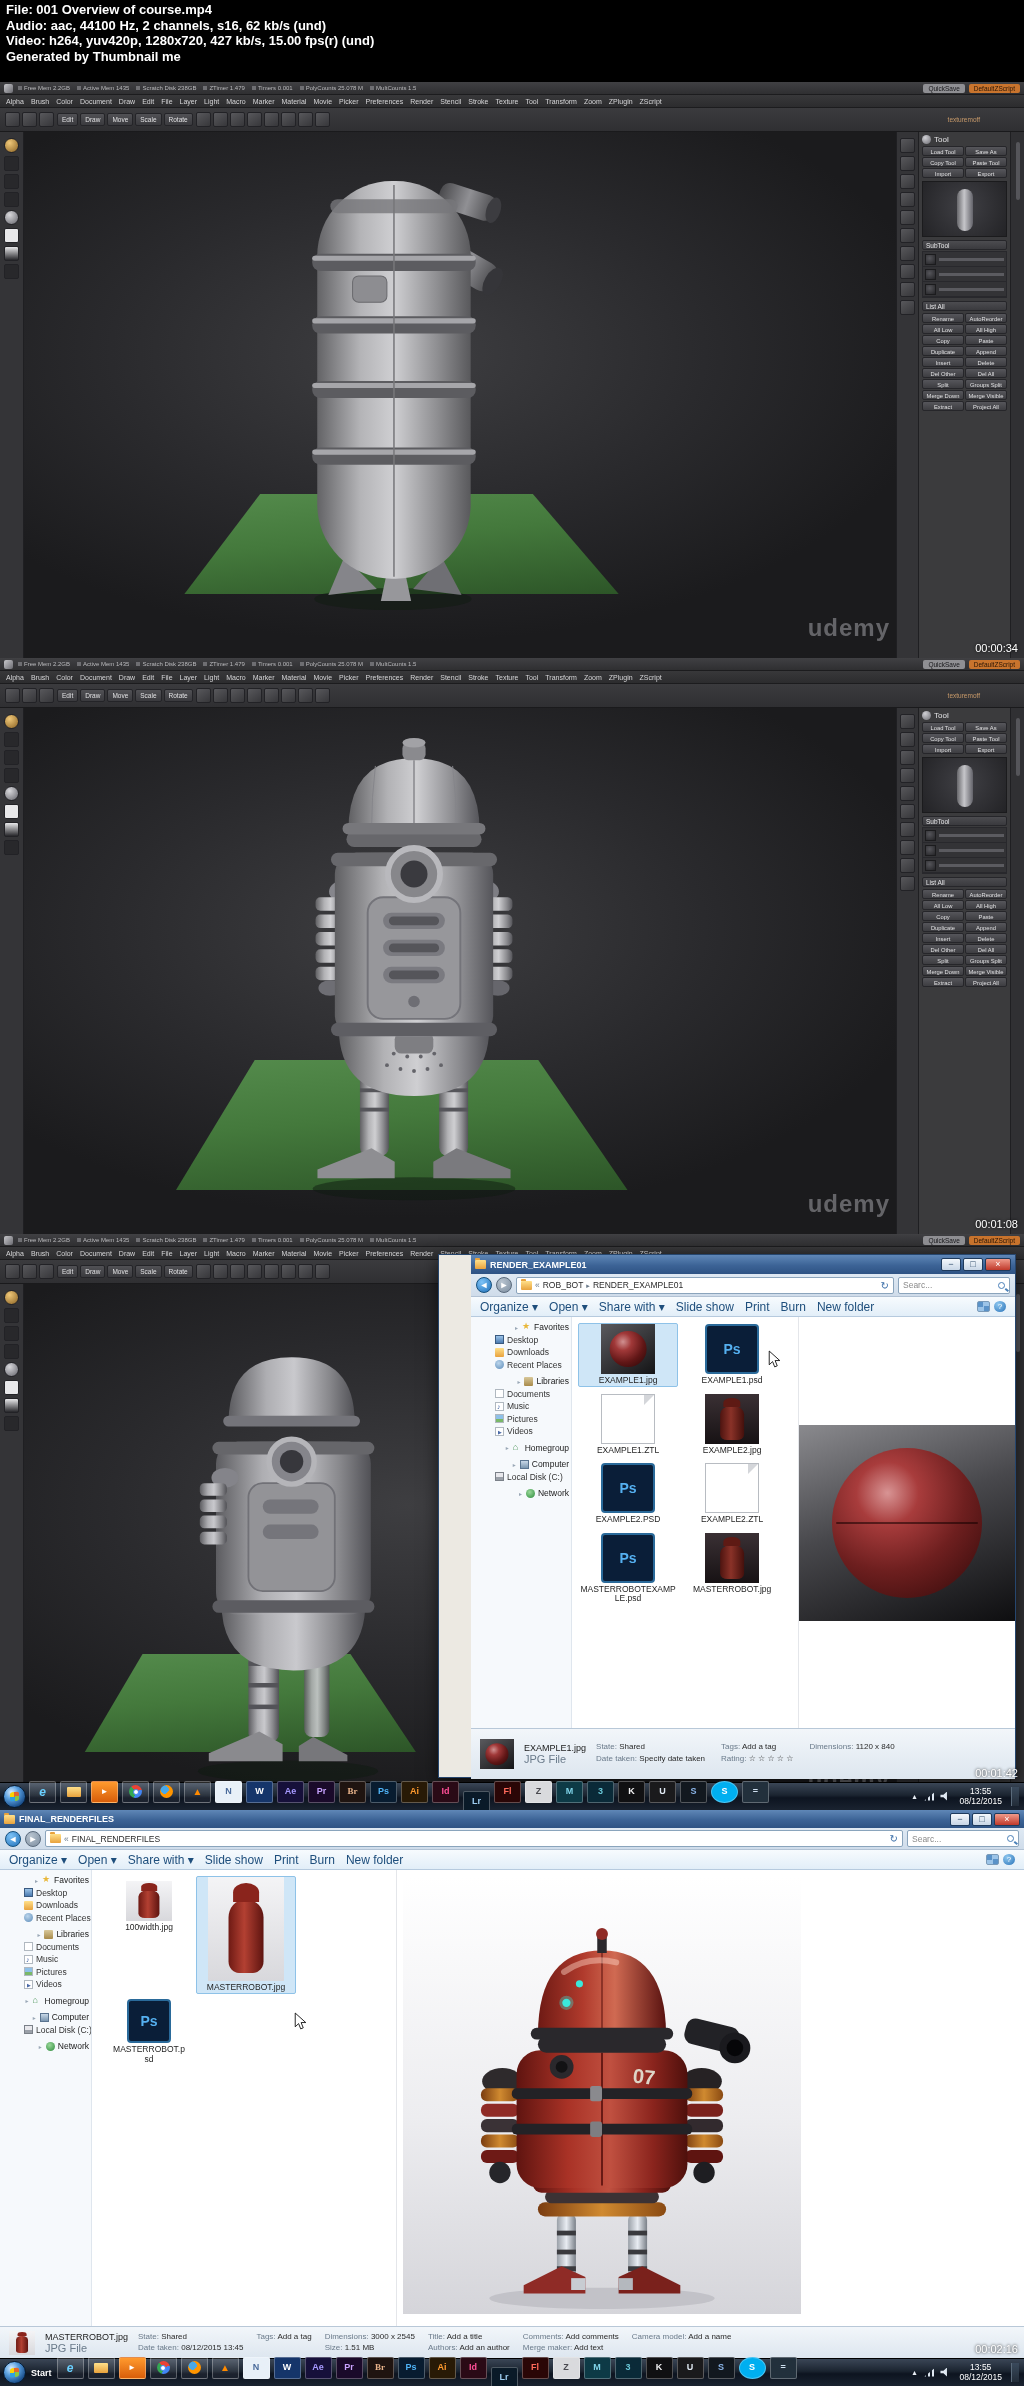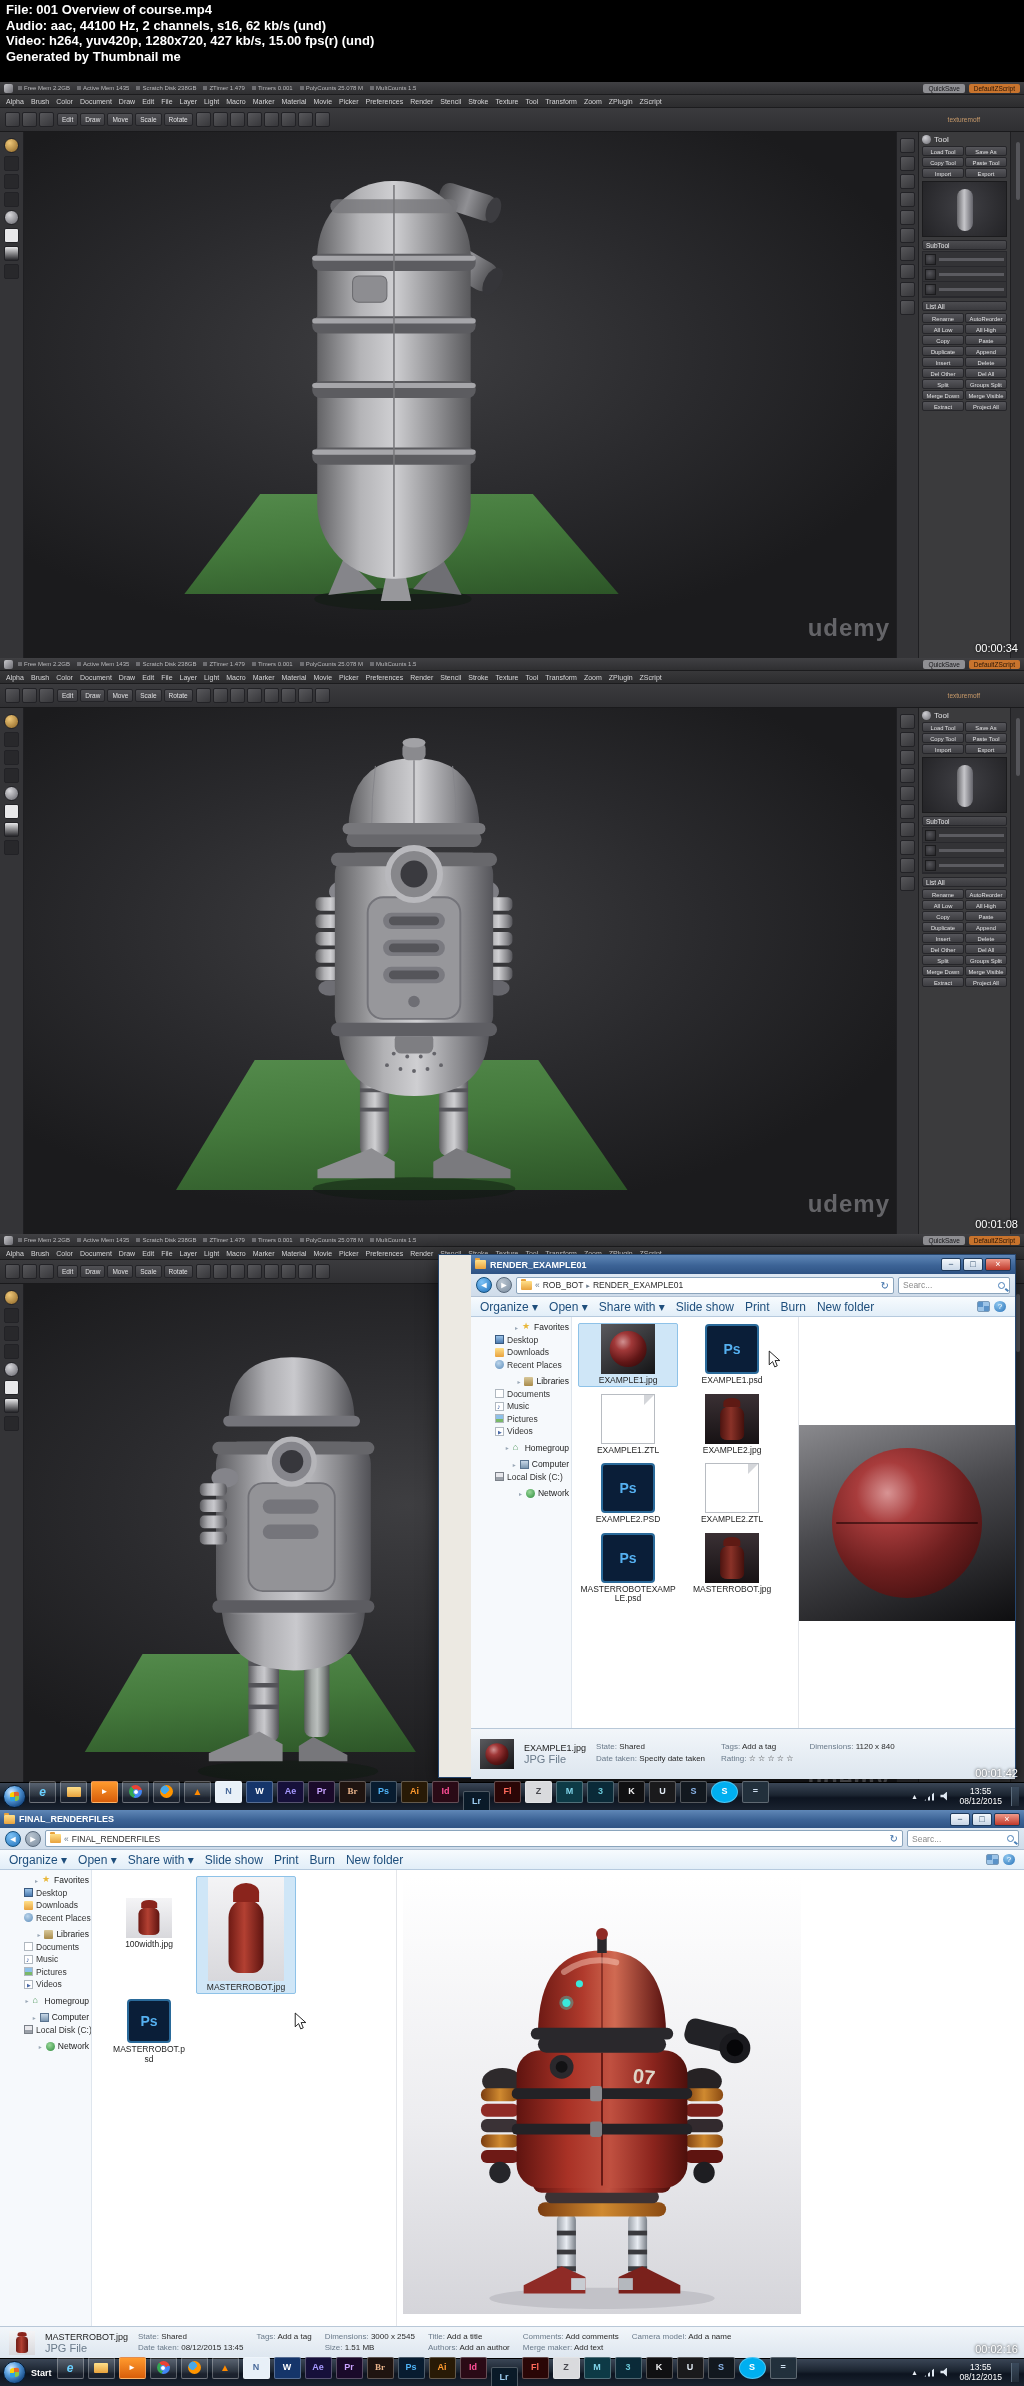--- a/index.html
+++ b/index.html
@@ -169,21 +169,21 @@
   .win2 .w-title { height:18px; }
   .win2 .w-addr { height:22px; }
   .win2 .w-main { height:456px; }
   .win2 .w-nav { width:92px; }
   .win2 .w-files { width:304px; display:block; }
   .win2 .w-preview { flex:1; align-items:flex-start; justify-content:flex-start; }
   .win2 .w-details { height:32px; padding:2px 9px; }
   .win2 .d-thumb { width:26px; height:24px; }
   .win2 .d-fields { height:24px; }
   .win2 .d-field { height:11.5px; line-height:11.5px; margin-right:13px; }
-  .t-small { position:absolute; left:16px; top:25px; width:78px; }
+  .t-small { position:absolute; left:16px; top:8px; width:78px; }
   .t-small .thumb-art { width:46px; height:40px; }
   .t-big { position:absolute; left:102px; top:4px; width:100px; }
   .t-big .thumb-art { width:76px; height:104px; }
   .t-psd { position:absolute; left:16px; top:126px; width:78px; }
   .t-psd .thumb-art { width:44px; height:44px; }
   .render-stage { width:398px; height:438px; margin:6px 0 0 6px; background:linear-gradient(180deg,#ffffff 0%,#ededf0 55%,#d5d5da 100%); display:flex; align-items:flex-end; justify-content:center; }
   .r4 { position:static; width:356px; height:404px; }
 
   
   .taskbar { position:absolute; left:0; right:0; bottom:0; height:28px; z-index:50;

